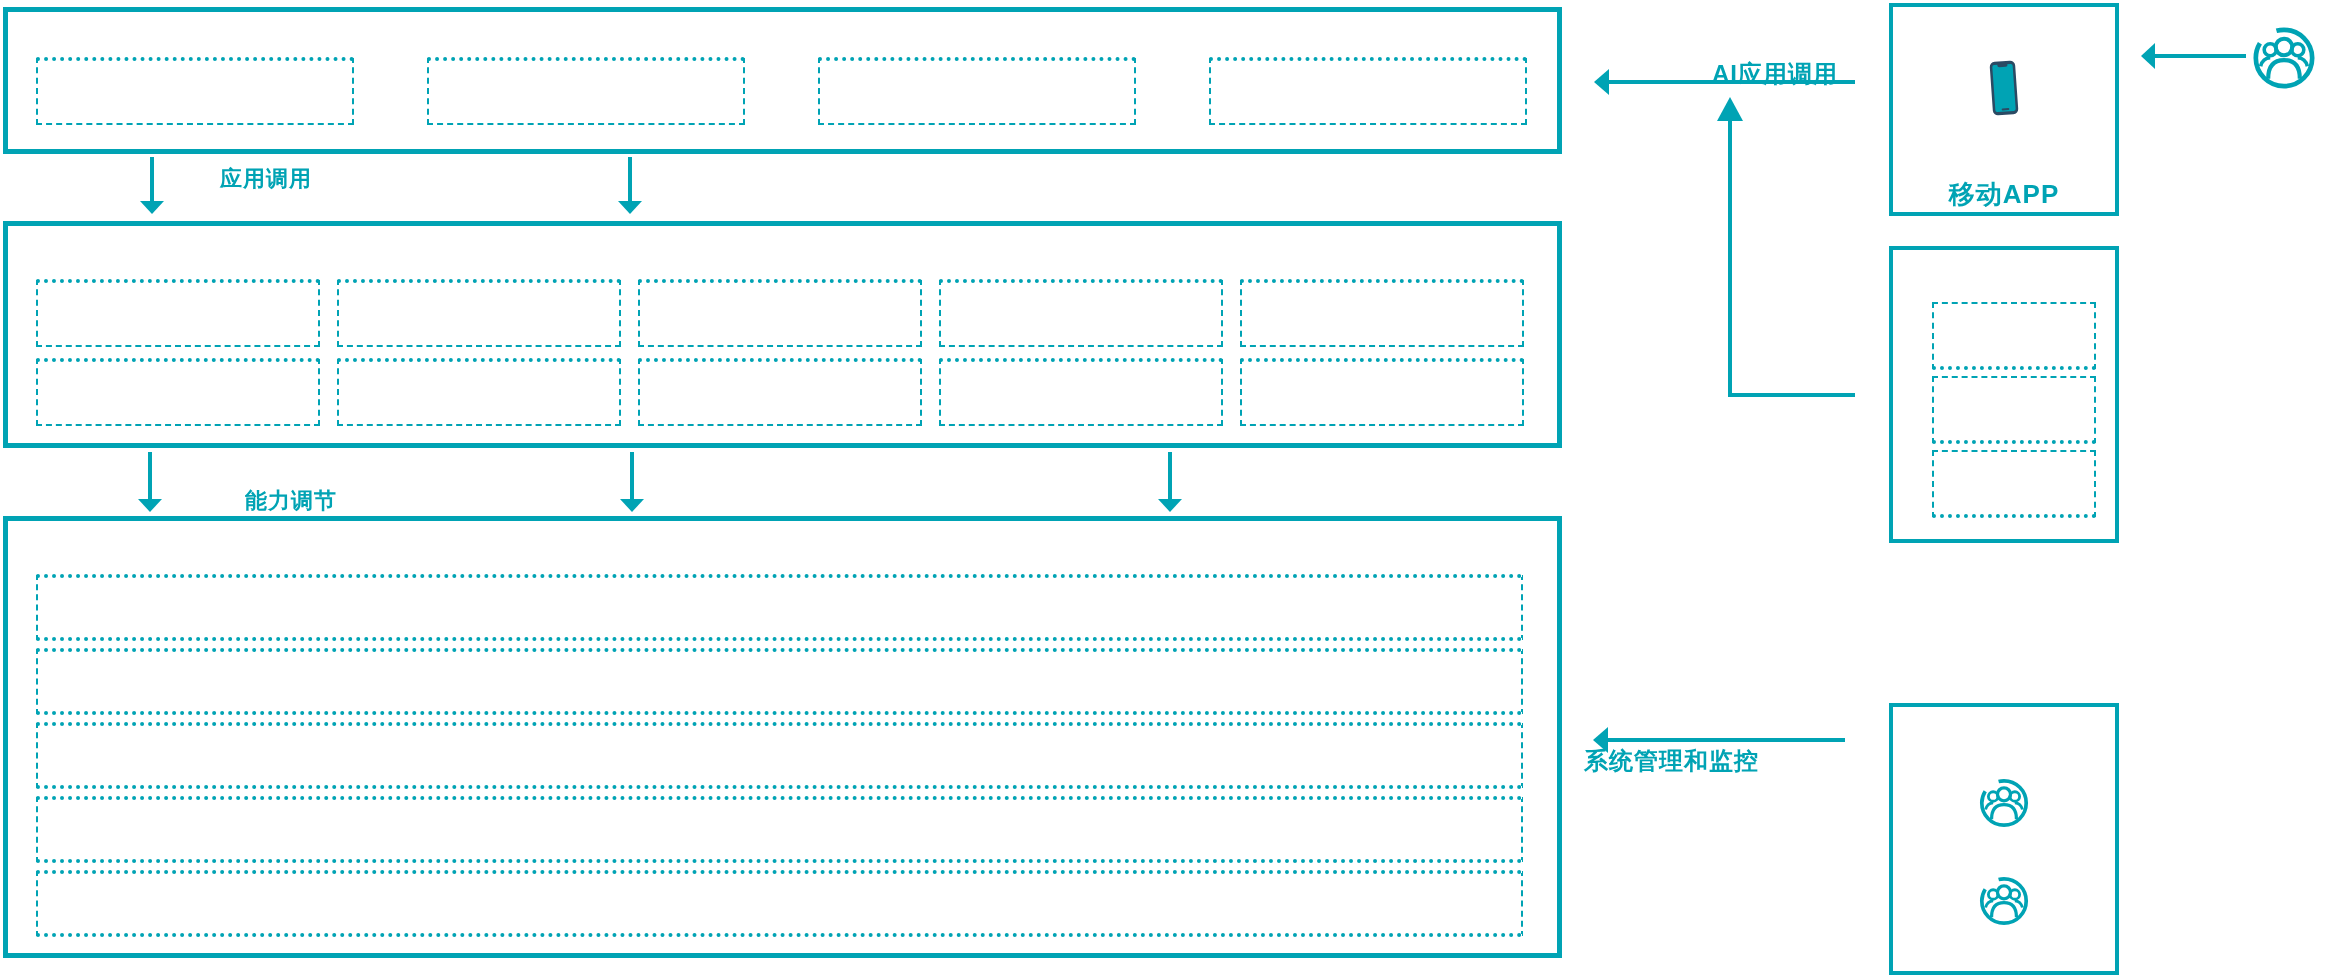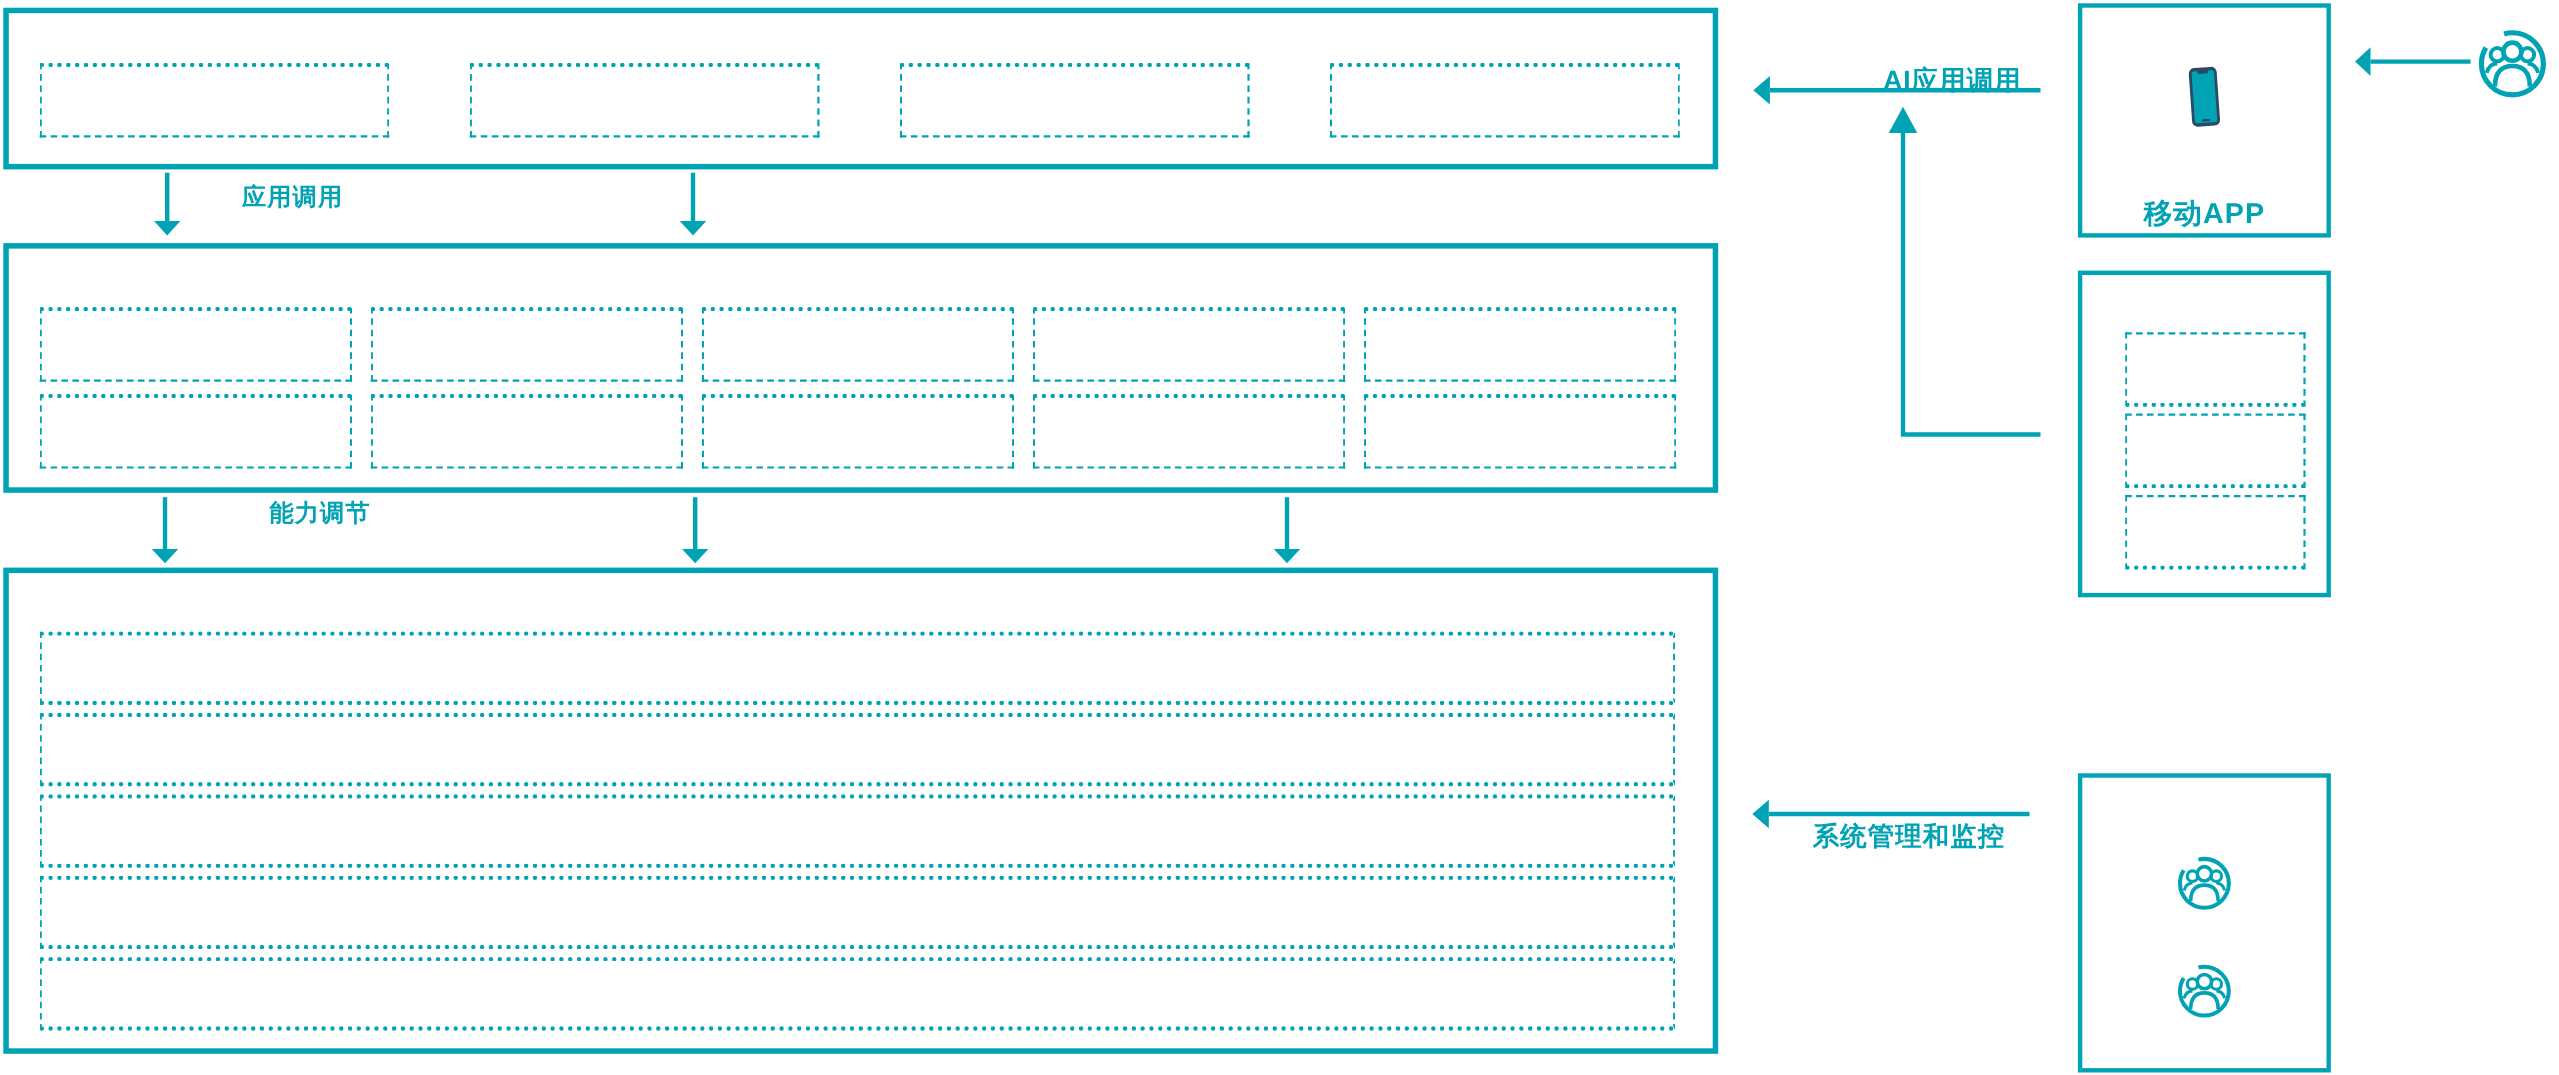--- a/index.html
+++ b/index.html
@@ -95,23 +95,23 @@
 
   <div class="solid-box bot-flex" style="left:3px;top:516px;width:1559px;height:442px;">
     <div class="dash dot-top dot-bottom ph-row"></div>
       <div class="dash dot-top dot-bottom ph-row"></div>
       <div class="dash dot-top dot-bottom ph-row"></div>
       <div class="dash dot-top dot-bottom ph-row"></div>
       <div class="dash dot-top dot-bottom ph-row"></div>
   </div>
 
   <div class="lbl" style="left:220px;top:168px;">应用调用</div>
-  <div class="lbl" style="left:245px;top:456px;">能力调节</div>
+  <div class="lbl" style="left:245px;top:490px;">能力调节</div>
   <div class="lbl lbl-sm" style="left:1668px;top:62px;margin-left:44px;">AI应用调用</div>
-  <div class="lbl lbl-sm" style="left:1648px;top:749px;">系统管理和监控</div>
+  <div class="lbl lbl-sm" style="left:1584px;top:749px;">系统管理和监控</div>
 
   <div class="solid-box rbox mobile-flex" style="left:1889px;top:3px;width:230px;height:213px;">
     <svg width="46" height="88" viewBox="0 0 46 88">
       <g transform="rotate(-4 23 44)">
         <rect x="3" y="2" width="40" height="84" rx="8" class="phone-body"></rect>
         <rect x="7" y="7" width="32" height="74" rx="3" class="phone-screen"></rect>
         <rect x="15" y="5" width="16" height="6" rx="3" class="phone-body"></rect>
         <rect x="17" y="76" width="12" height="3" rx="1.5" class="phone-body"></rect>
       </g>
     </svg>

